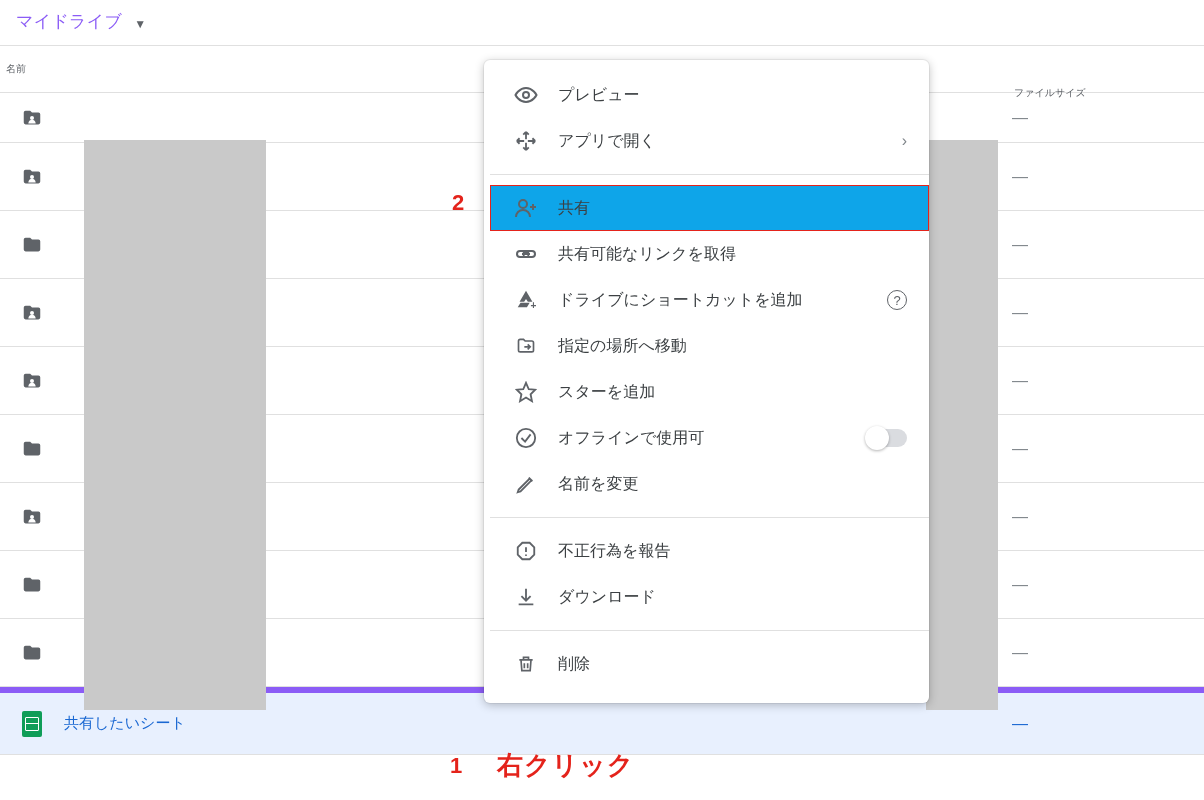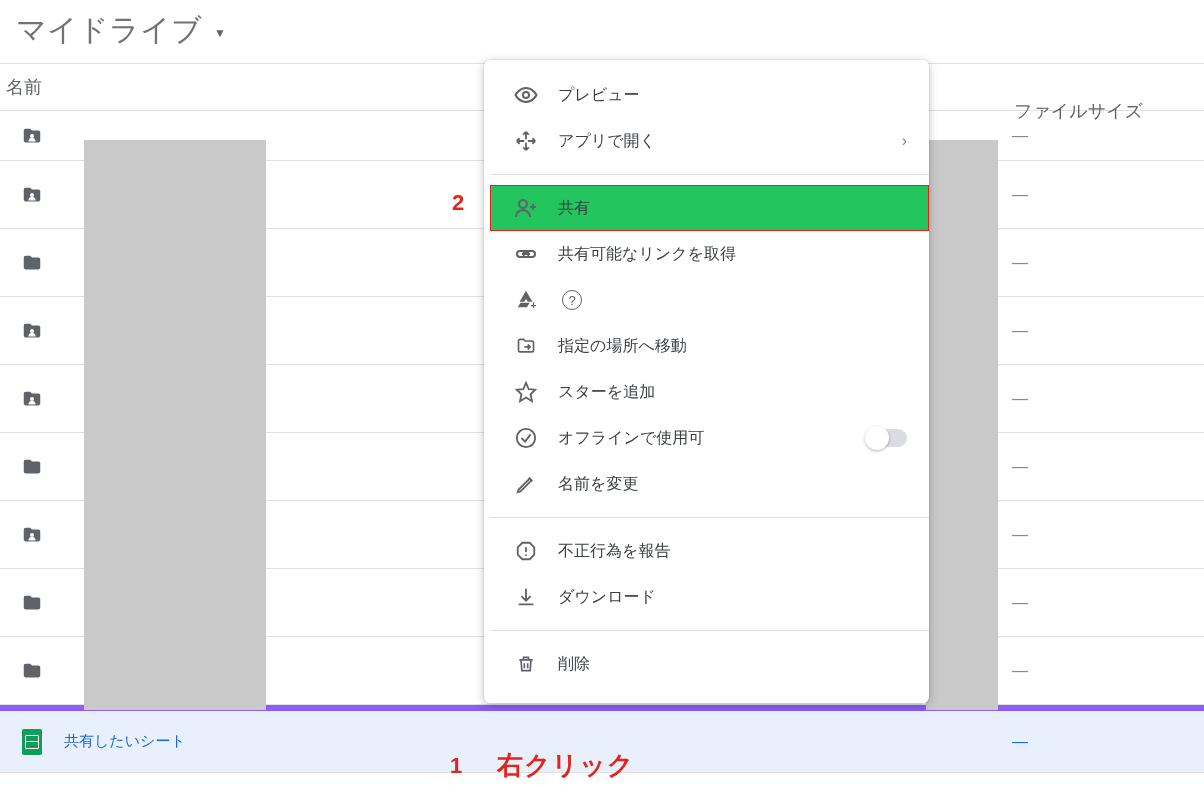--- a/index.html
+++ b/index.html
@@ -14,39 +14,39 @@
   }
 
   
   .header {
     padding: 10px 16px 12px 16px;
     display: flex;
     align-items: center;
     gap: 12px;
   }
   .header .title {
-    font-size: 30px;
-    color: #737373;
+    font-size: 17px;
+    color: #8b5cf6;
     letter-spacing: .3px;
   }
   .header .chev {
     color: #5f6368;
     font-size: 12px;
     margin-top: 4px;
   }
 
   
   .cols {
     display: flex;
     align-items: center;
     height: 48px;
     border-top: 1px solid #e0e0e0;
     border-bottom: 1px solid #e0e0e0;
     color: #5f6368;
-    font-size: 18px;
+    font-size: 10px;
     padding-left: 0;
   }
   .col-name { flex: 0 0 1000px; padding-left: 6px; }
   .col-size { flex: 1; padding-left: 14px; margin-top: 48px; }
 
   
   .row {
     display: flex;
     align-items: center;
     height: 68px;
@@ -105,21 +105,21 @@
     align-items: center;
     height: 46px;
     padding: 0 22px 0 24px;
     color: #3c4043;
     font-size: 16px;
     gap: 20px;
     cursor: pointer;
     position: relative;
   }
   .menu .item.hl {
-    background: #22c55e;
+    background: #0ea5e9;
     outline: 1px solid #e4231b;
     outline-offset: -1px;
   }
   .menu .sep {
     height: 1px;
     background: #e0e0e0;
     margin: 10px 0;
   }
   .menu .item .mi { width: 24px; height: 24px; display: flex; align-items: center; justify-content: center; color: #5f6368; flex: 0 0 24px; }
   .menu .item .label { flex: 1; }
@@ -311,20 +311,21 @@
     <span class="label">共有可能なリンクを取得</span>
   </div>
   <div class="item">
     <span class="mi">
       <svg width="22" height="22" viewBox="0 0 24 24" fill="#5f6368">
         <path d="M12 2l7 12h-5l-2-3-2 3H5L12 2z"></path>
           <path d="M6 15l-3 5h10l3-5H6z"></path>
           <text x="17" y="22" font-size="11" fill="#5f6368" font-weight="bold">+</text>
       </svg>
     </span>
+    <span class="label">ドライブにショートカットを追加</span>
     <span class="help">?</span>
   </div>
   <div class="item">
     <span class="mi">
       <svg width="22" height="20" viewBox="0 0 24 24" fill="none" stroke="#5f6368" stroke-width="2">
         <path d="M3 6a2 2 0 0 1 2-2h4l2 2h8a2 2 0 0 1 2 2v9a2 2 0 0 1-2 2H5a2 2 0 0 1-2-2V6z"></path>
           <path d="M10 13h6M14 10l3 3-3 3"></path>
       </svg>
     </span>
     <span class="label">指定の場所へ移動</span>

